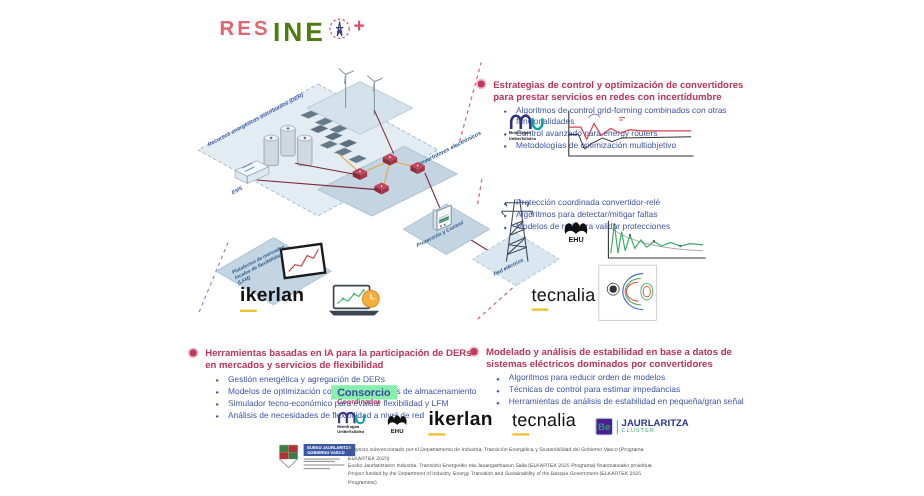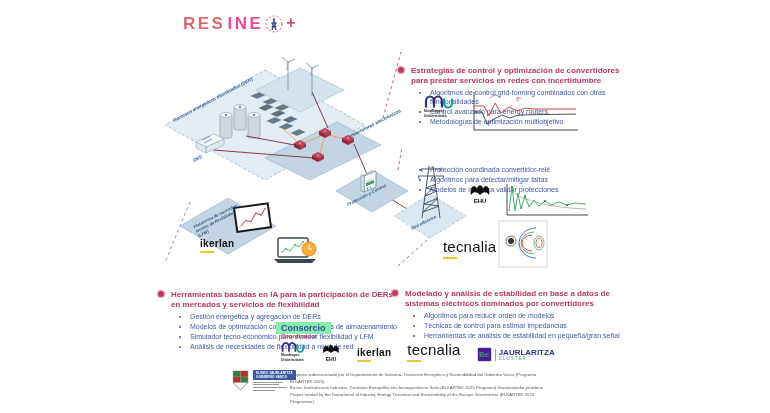--- a/index.html
+++ b/index.html
@@ -4,41 +4,41 @@
 <style>
   html,body{margin:0;padding:0;background:#fff;}
   #canvas{position:relative;width:770px;height:413px;background:#ffffff;overflow:hidden;
           font-family:"Liberation Sans",sans-serif;}
   svg{display:block}
   .abs{position:absolute;}
 
   
   .logo{display:flex;gap:2px;}
   .logo .l1{color:#e0666f;font-size:17px;letter-spacing:2.5px;font-weight:600;}
-  .logo .l2{color:#ec4899;font-size:17px;letter-spacing:2.5px;font-weight:600;}
+  .logo .l2{color:#4d7c0f;font-size:22px;letter-spacing:2.5px;font-weight:600;}
   .logo .plus{color:#d8506b;font-size:16px;font-weight:700;margin-left:1px;}
 
   
   .block{position:absolute;margin-top:26px;}
   .block-title{position:relative;padding-left:13px;font-size:8px;font-weight:bold;
                color:#b8395c;line-height:1.2;}
   .marker{position:absolute;left:0;top:1px;width:6px;height:6px;border-radius:50%;
           background:#c13a5e;box-shadow:0 0 0 1.5px rgba(193,58,94,.30);}
   .bullets{margin:3px 0 0 32px;padding:0;}
   .bullets li{font-size:7px;color:#4056a5;line-height:1.3;margin:1px 0;}
   .bullets li::marker{color:#4056a5;}
 
   
   .consorcio-title{background:#86efac;color:#3a47a0;font-weight:bold;font-size:9px;
                    padding:1px 5px;display:inline-block;}
   .coordinador{color:#c13a5e;font-size:6px;font-weight:bold;}
   .logo-small{display:flex;flex-direction:column;align-items:center;gap:1px;}
   .mu-text{font-size:3.4px;font-weight:bold;color:#222;line-height:1.1;text-align:left;}
   .ehu-text{font-size:6px;font-weight:bold;color:#111;}
-  .ikerlan-text{font-size:10px;font-weight:bold;color:#111;letter-spacing:.3px;}
+  .ikerlan-text{font-size:16px;font-weight:bold;color:#111;letter-spacing:.3px;}
   .tecnalia-text{font-size:15px;font-weight:normal;color:#111;letter-spacing:.2px;}
   .tagline-bar{height:2px;background:#f2c233;width:14px;margin-top:1px;}
   .be-row{display:flex;align-items:center;gap:3px;}
   .be-icon{width:13px;height:13px;border-radius:2px;background:#4c1d95;color:#2e9e6b;
            font-size:8px;font-weight:bold;display:flex;align-items:center;justify-content:center;
            border:1px solid #bfe3d0;}
   .be-sep{width:1px;height:12px;background:#8fa6c9;}
   .be-name{font-size:8px;font-weight:bold;color:#27348b;line-height:1;}
   .be-sub{font-size:4.5px;color:#3aa76d;letter-spacing:1px;line-height:1;}
 

